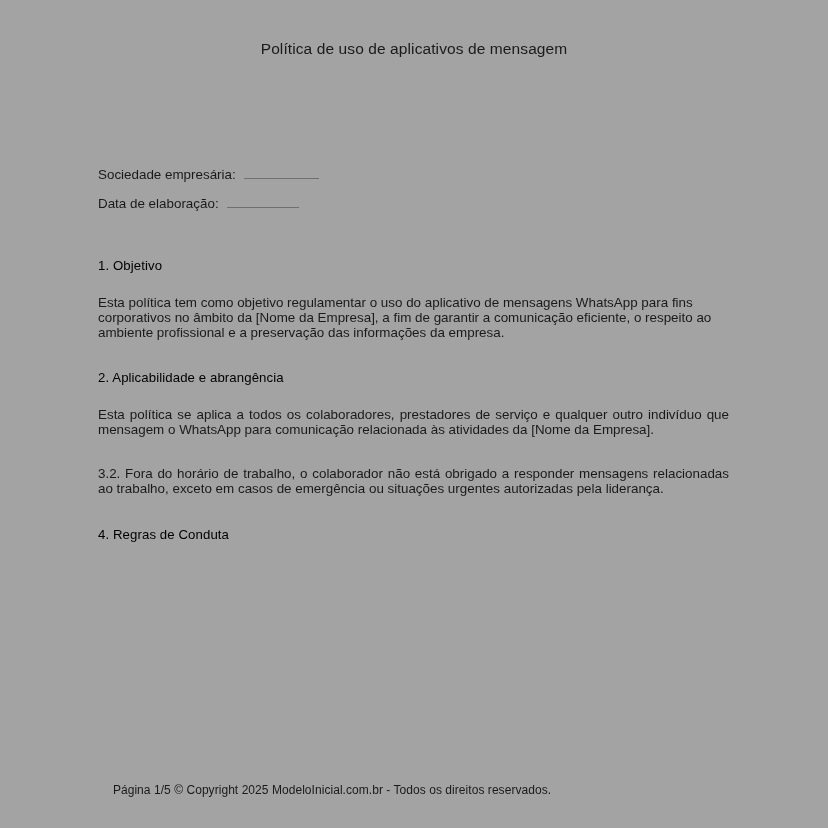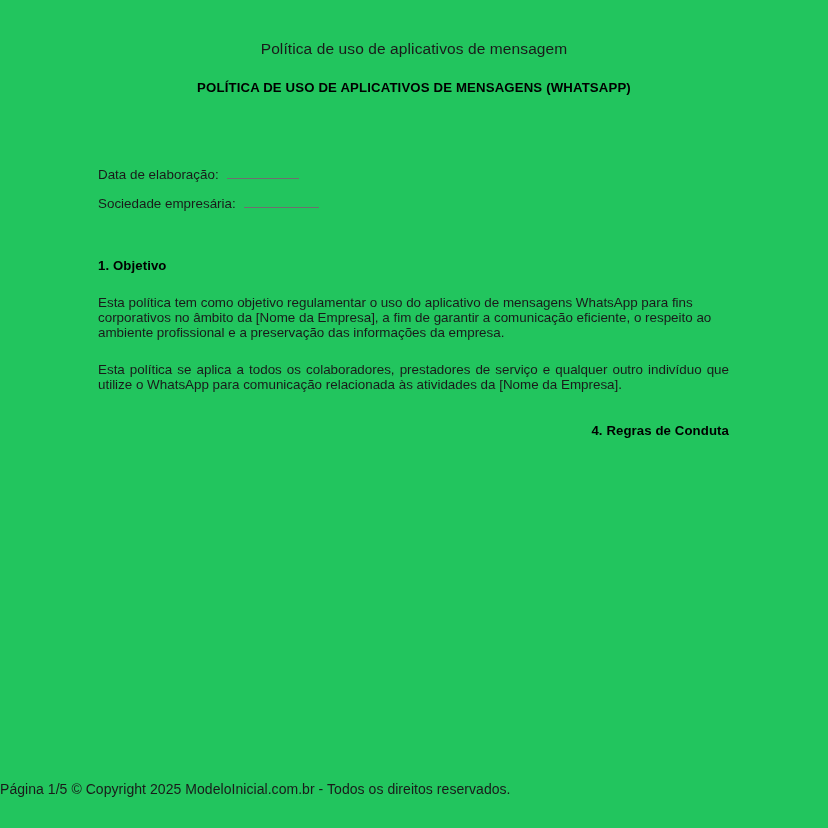--- a/index.html
+++ b/index.html
@@ -15,21 +15,21 @@
     font-family: "Liberation Sans", sans-serif;
     color: #111111;
     -webkit-font-smoothing: antialiased;
   }
 
   .page {
     position: relative;
     width: 828px;
     height: 828px;
     box-sizing: border-box;
-    background: #22c55e;
+    background: #a3a3a3;
     overflow: hidden;
   }
 
   
   .doc-title {
     position: absolute;
     top: 40px;
     left: 0;
     width: 828px;
     text-align: center;
@@ -70,21 +70,21 @@
     width: 75px;
     height: 11px;
     margin: 0 2px 0 8px;
     border-bottom: 1.3px solid #6f6f6f;
     vertical-align: baseline;
   }
   .blank.short { width: 72px; }
 
   .section-heading {
     font-size: 13.2px;
-    font-weight: 700;
+    font-weight: 400;
     color: #000000;
     letter-spacing: 0.1px;
   }
 
   .para {
     font-size: 13.4px;
     line-height: 15px;
     color: #1a1a1a;
     text-align: left;
   }
@@ -95,73 +95,75 @@
 
   
   .blk-fields   { margin: 0; }
   .blk-h1       { margin-top: 40px; }
   .blk-p1       { margin-top: 22px; }
   .blk-h2       { margin-top: 30px; }
   .blk-p2       { margin-top: 22px; }
   .blk-h3       { margin-top: 28px; }
   .blk-p3       { margin-top: 23px; }
   .blk-p32      { margin-top: 29px; }
-  .blk-h4       { margin-top: 31px; text-align: right; }
+  .blk-h4       { margin-top: 31px; }
 
   .inline-blank {
     display: inline-block;
     width: 78px;
     height: 11px;
     margin: 0 4px 0 14px;
     border-bottom: 1.3px solid #6f6f6f;
   }
 
   
   .footer {
     position: absolute;
     bottom: 31px;
     left: 0;
     width: 664px;
-    font-size: 14px;
+    text-align: center;
+    font-size: 12px;
     font-weight: 400;
     color: #1a1a1a;
     letter-spacing: 0.05px;
   }
 </style>
 </head>
 <body>
 
 <div class="page">
 
   <div class="doc-title">Política de uso de aplicativos de mensagem</div>
 
-  <div class="doc-subtitle">POLÍTICA DE USO DE APLICATIVOS DE MENSAGENS (WHATSAPP)</div>
 
   <div class="content">
 
     <div class="blk-fields">
 
       <div class="field-row">
-        <span class="field-label">Data de elaboração:</span><span class="blank short"></span>
+        <span class="field-label">Sociedade empresária:</span><span class="blank"></span>
       </div>
 
       <div class="field-row">
-        <span class="field-label">Sociedade empresária:</span><span class="blank"></span>
+        <span class="field-label">Data de elaboração:</span><span class="blank short"></span>
       </div>
 
 
     </div>
 
     <div class="section-heading blk-h1">1. Objetivo</div>
     <div class="para blk-p1">Esta política tem como objetivo regulamentar o uso do aplicativo de mensagens WhatsApp para fins corporativos no âmbito da [Nome da Empresa], a fim de garantir a comunicação eficiente, o respeito ao ambiente profissional e a preservação das informações da empresa.</div>
 
-    <div class="para justified blk-p2">Esta política se aplica a todos os colaboradores, prestadores de serviço e qualquer outro indivíduo que utilize o WhatsApp para comunicação relacionada às atividades da [Nome da Empresa].</div>
+    <div class="section-heading blk-h2">2. Aplicabilidade e abrangência</div>
+    <div class="para justified blk-p2">Esta política se aplica a todos os colaboradores, prestadores de serviço e qualquer outro indivíduo que mensagem o WhatsApp para comunicação relacionada às atividades da [Nome da Empresa].</div>
 
 
 
+    <div class="para justified blk-p32">3.2. Fora do horário de trabalho, o colaborador não está obrigado a responder mensagens relacionadas ao trabalho, exceto em casos de emergência ou situações urgentes autorizadas pela liderança.</div>
 
     <div class="section-heading blk-h4">4. Regras de Conduta</div>
 
   </div>
 
   <div class="footer">Página 1/5 © Copyright 2025 ModeloInicial.com.br - Todos os direitos reservados.</div>
 
 </div>
 
 </body></html>

